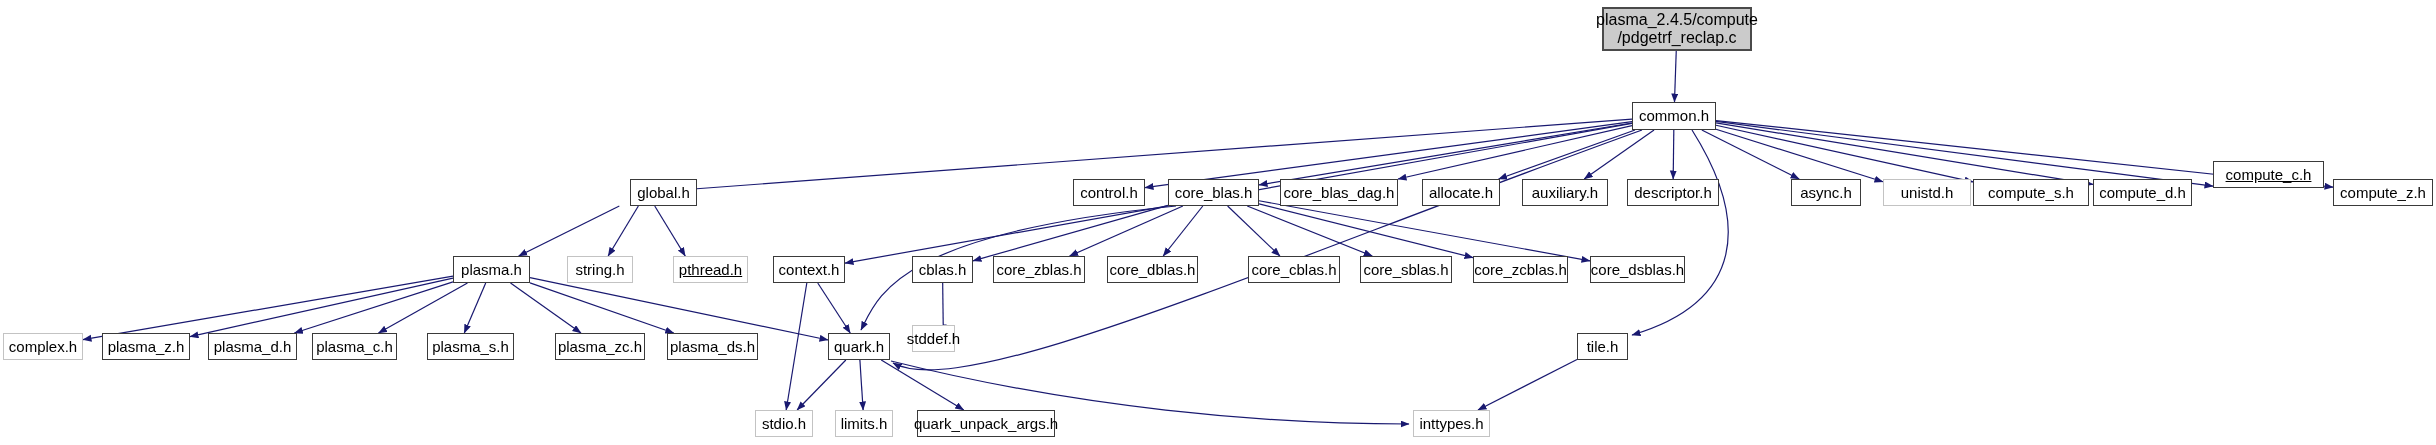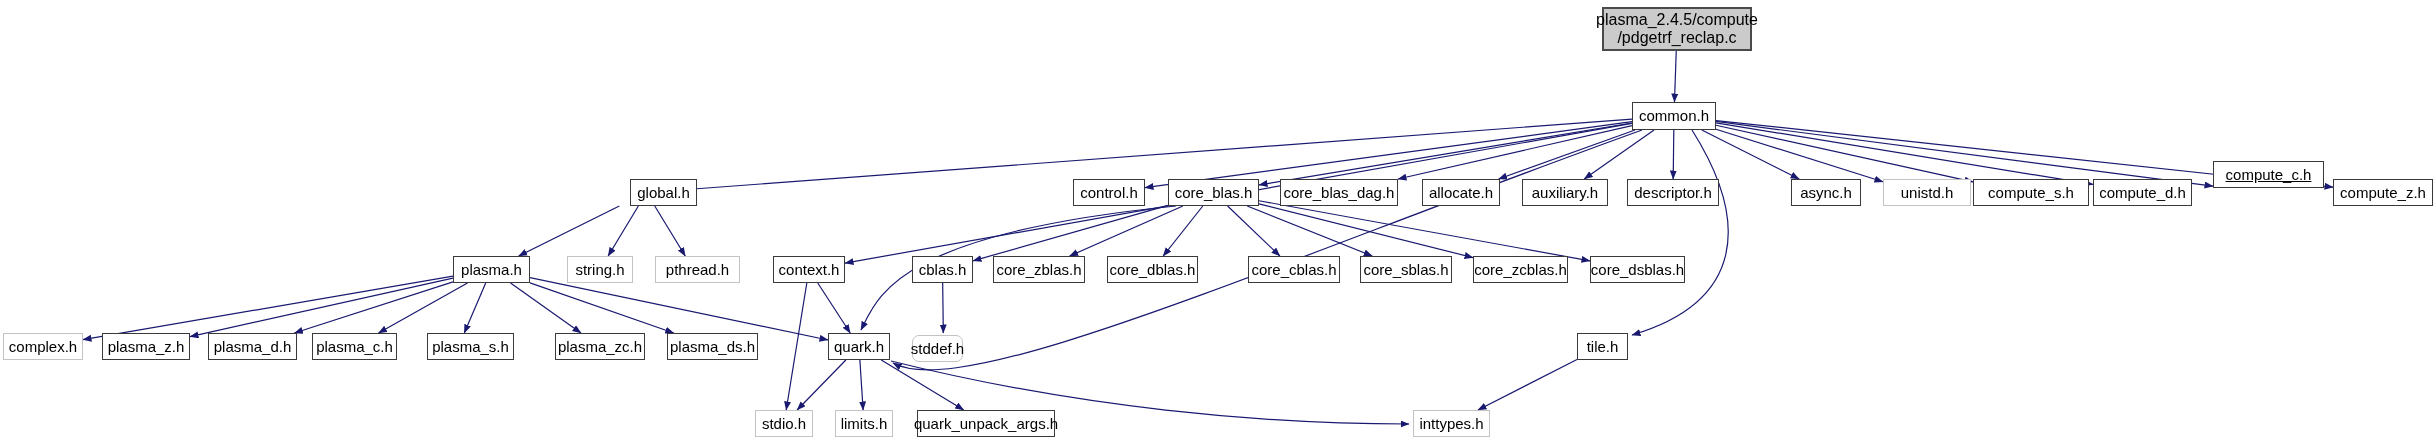--- a/index.html
+++ b/index.html
@@ -82,37 +82,37 @@
       <div class="node project" style="left: 1522px; top: 179px; width: 86px; height: 27px;">auxiliary.h</div>
       <div class="node project" style="left: 1627px; top: 179px; width: 92px; height: 27px;">descriptor.h</div>
       <div class="node project" style="left: 1791px; top: 179px; width: 70px; height: 27px;">async.h</div>
       <div class="node system" style="left: 1883px; top: 179px; width: 88px; height: 27px;">unistd.h</div>
       <div class="node project" style="left: 1973px; top: 179px; width: 116px; height: 27px;">compute_s.h</div>
       <div class="node project" style="left: 2093px; top: 179px; width: 99px; height: 27px;">compute_d.h</div>
       <div class="node project" style="left: 2213px; top: 161px; width: 111px; height: 27px; text-decoration: underline;">compute_c.h</div>
       <div class="node project" style="left: 2333px; top: 179px; width: 100px; height: 27px;">compute_z.h</div>
       <div class="node project" style="left: 453px; top: 256px; width: 77px; height: 27px;">plasma.h</div>
       <div class="node system" style="left: 567px; top: 256px; width: 66px; height: 27px;">string.h</div>
-      <div class="node system" style="left: 655px; top: 256px; width: 85px; height: 27px;">pthread.h</div>
+      <div class="node system" style="left: 673px; top: 256px; width: 75px; height: 27px; text-decoration: underline;">pthread.h</div>
       <div class="node project" style="left: 773px; top: 256px; width: 72px; height: 27px;">context.h</div>
       <div class="node project" style="left: 912px; top: 256px; width: 61px; height: 27px;">cblas.h</div>
       <div class="node project" style="left: 993px; top: 256px; width: 92px; height: 27px;">core_zblas.h</div>
       <div class="node project" style="left: 1107px; top: 256px; width: 91px; height: 27px;">core_dblas.h</div>
       <div class="node project" style="left: 1248px; top: 256px; width: 92px; height: 27px;">core_cblas.h</div>
       <div class="node project" style="left: 1360px; top: 256px; width: 92px; height: 27px;">core_sblas.h</div>
       <div class="node project" style="left: 1473px; top: 256px; width: 95px; height: 27px;">core_zcblas.h</div>
       <div class="node project" style="left: 1590px; top: 256px; width: 95px; height: 27px;">core_dsblas.h</div>
       <div class="node system" style="left: 3px; top: 333px; width: 80px; height: 27px;">complex.h</div>
       <div class="node project" style="left: 102px; top: 333px; width: 88px; height: 27px;">plasma_z.h</div>
       <div class="node project" style="left: 208px; top: 333px; width: 89px; height: 27px;">plasma_d.h</div>
       <div class="node project" style="left: 312px; top: 333px; width: 85px; height: 27px;">plasma_c.h</div>
       <div class="node project" style="left: 415px; top: 333px; width: 87px; height: 27px; margin-left: 12px;">plasma_s.h</div>
       <div class="node project" style="left: 555px; top: 333px; width: 90px; height: 27px;">plasma_zc.h</div>
       <div class="node project" style="left: 667px; top: 333px; width: 91px; height: 27px;">plasma_ds.h</div>
       <div class="node project" style="left: 828px; top: 333px; width: 62px; height: 27px;">quark.h</div>
-      <div class="node system" style="left: 912px; top: 335px; width: 51px; height: 27px; border-radius: 7px;">stddef.h</div>
+      <div class="node system" style="left: 912px; top: 325px; width: 43px; height: 27px;">stddef.h</div>
       <div class="node project" style="left: 1577px; top: 333px; width: 51px; height: 27px;">tile.h</div>
       <div class="node system" style="left: 755px; top: 410px; width: 58px; height: 27px;">stdio.h</div>
       <div class="node system" style="left: 835px; top: 410px; width: 58px; height: 27px;">limits.h</div>
       <div class="node project" style="left: 917px; top: 410px; width: 138px; height: 27px;">quark_unpack_args.h</div>
       <div class="node system" style="left: 1413px; top: 410px; width: 77px; height: 27px;">inttypes.h</div>
     </div>
 </div>
 
 </body></html>

